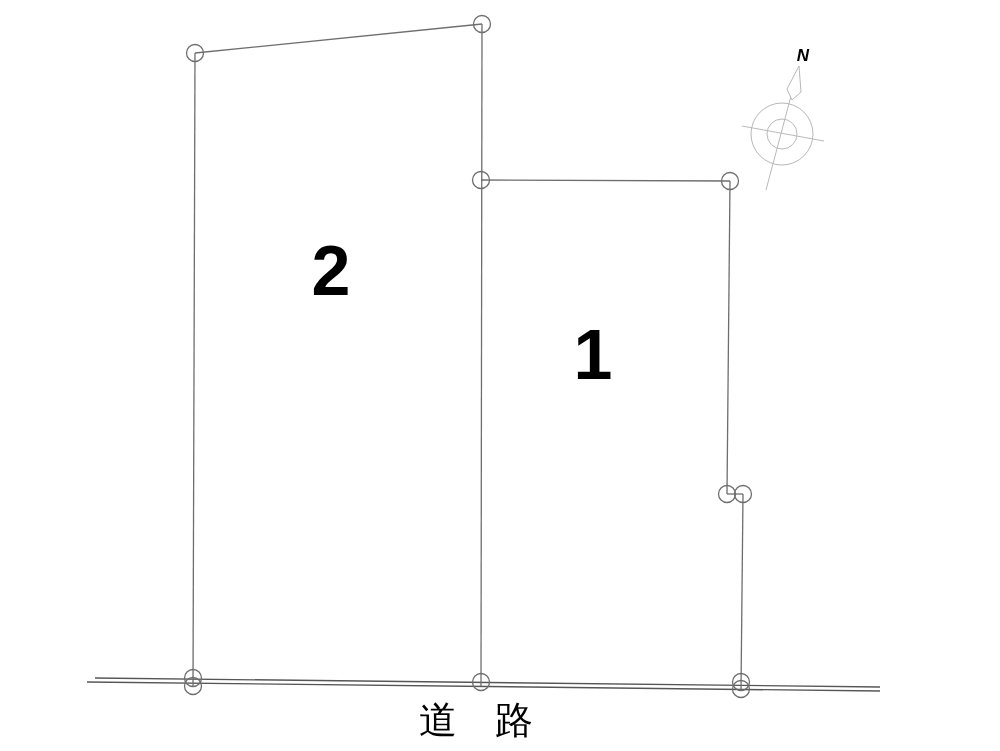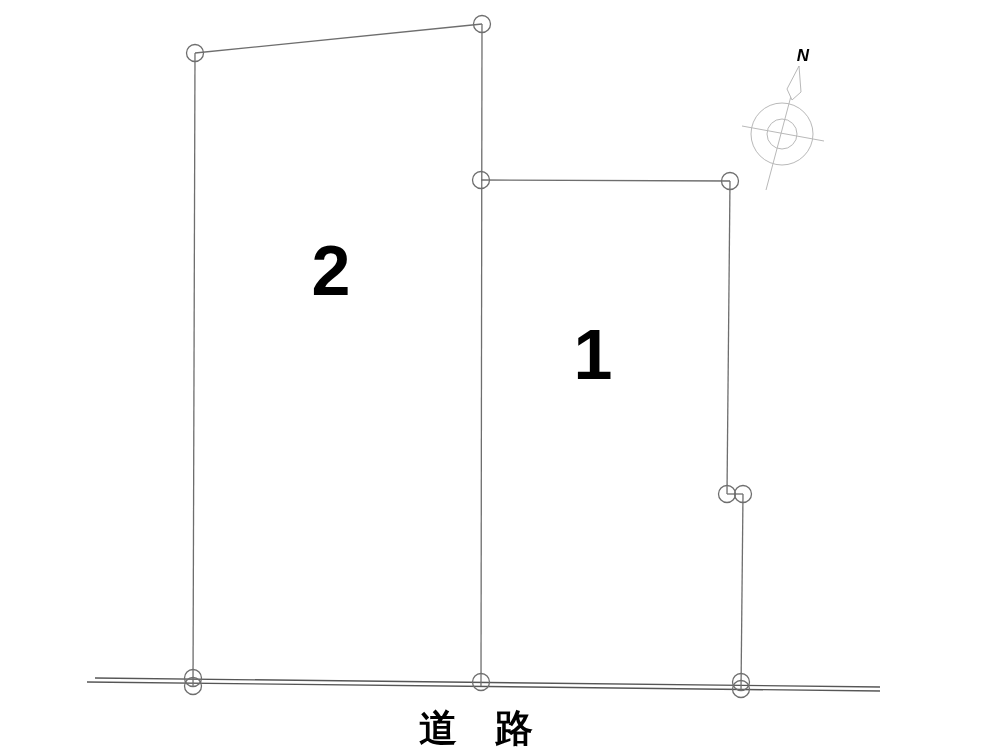--- a/index.html
+++ b/index.html
@@ -27,27 +27,26 @@
     font-size: 70px;
     line-height: 1;
     color: #000;
     letter-spacing: 0;
     user-select: none;
     white-space: nowrap;
   }
   .road-label {
     position: absolute;
     transform: translate(-50%, -50%);
-    font-weight: 700;
+    font-weight: 400;
     font-size: 38px;
     line-height: 1;
     color: #000;
     user-select: none;
     white-space: nowrap;
-    margin-top: 8px;
   }
   .compass-n {
     position: absolute;
     transform: translate(-50%, -50%);
     font-weight: 700;
     font-style: italic;
     font-size: 17px;
     line-height: 1;
     color: #1a1a1a;
     user-select: none;

